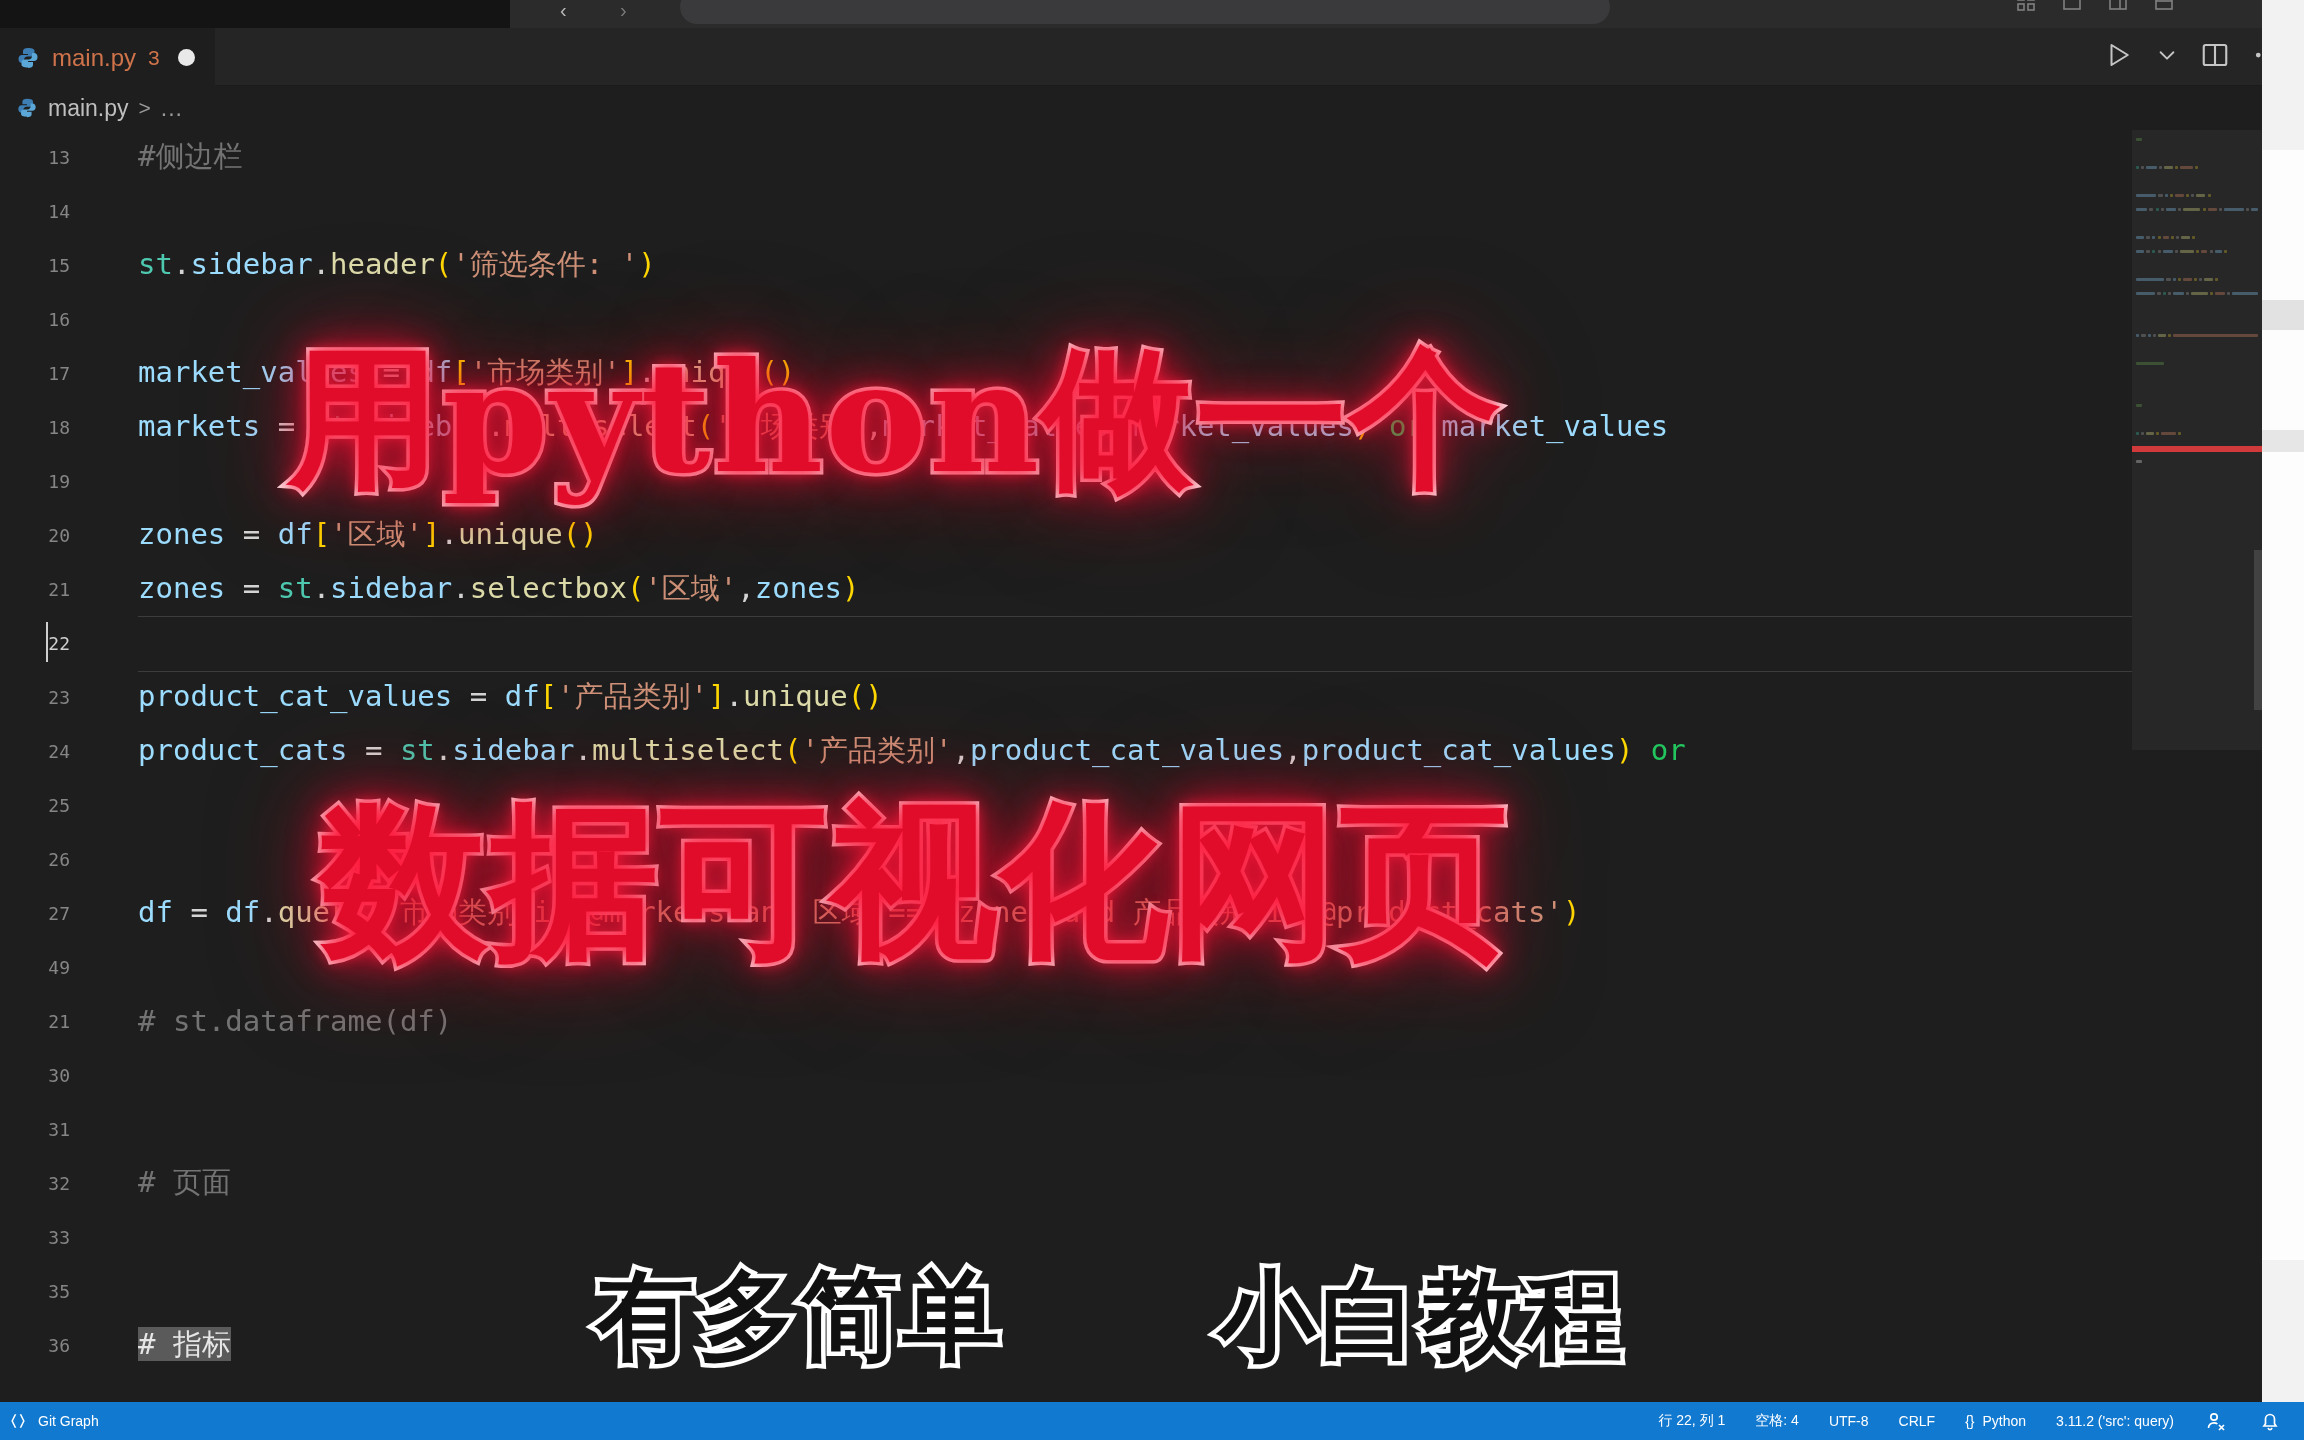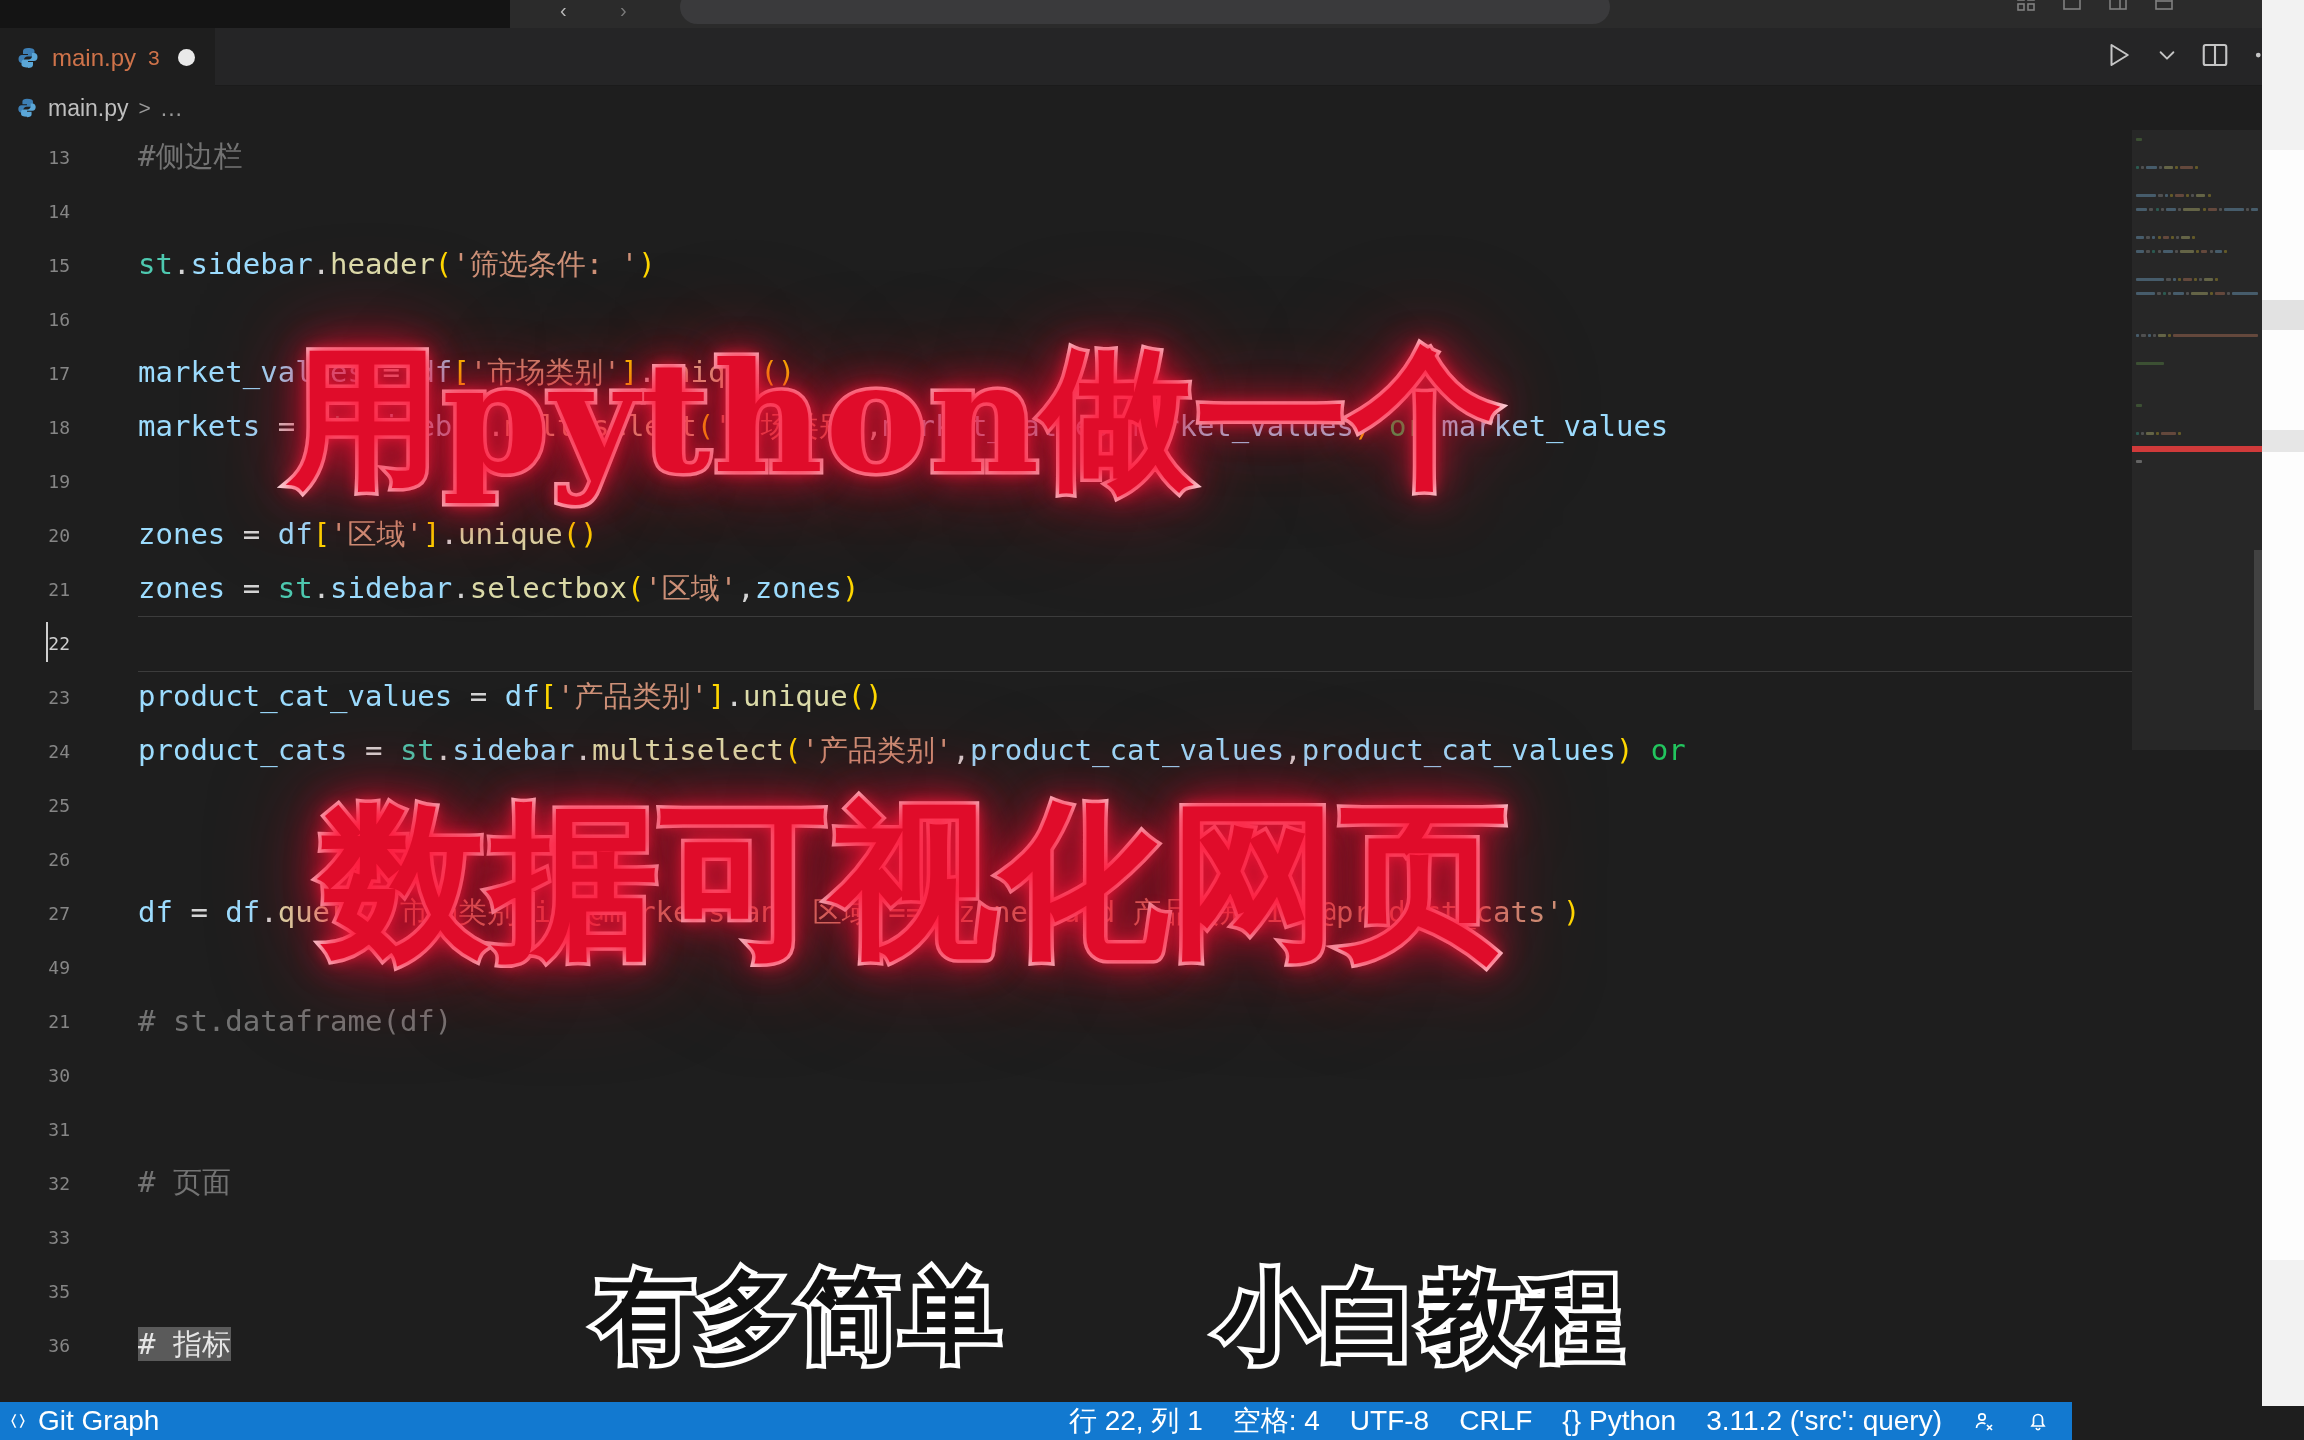--- a/index.html
+++ b/index.html
@@ -188,24 +188,24 @@
     width: 42px; height: 30px; background: #e2e2e2;
   }
   .right-band .notch2 {
     position: absolute; top: 430px; left: 0;
     width: 42px; height: 22px; background: #e6e6e6;
   }
 
   
   .statusbar {
     position: absolute; bottom: 0; left: 0;
-    width: 2072px; height: 38px;
+    width: 2304px; height: 38px;
     background: #1279d0;
     display: flex; align-items: center;
-    color: #ffffff; font-size: 28px;
+    color: #ffffff; font-size: 14px;
   }
   .sb-left { display: flex; align-items: center; gap: 10px; padding-left: 8px; }
   .sb-right { margin-left: auto; display: flex; align-items: center; gap: 30px; padding-right: 22px; }
   .sb-item { display: flex; align-items: center; gap: 8px; white-space: nowrap; }
   .statusbar svg { display: block; }
 
   
   .overlay-title {
     position: absolute; left: 0; top: 0;
     width: 2304px; height: 1440px;

